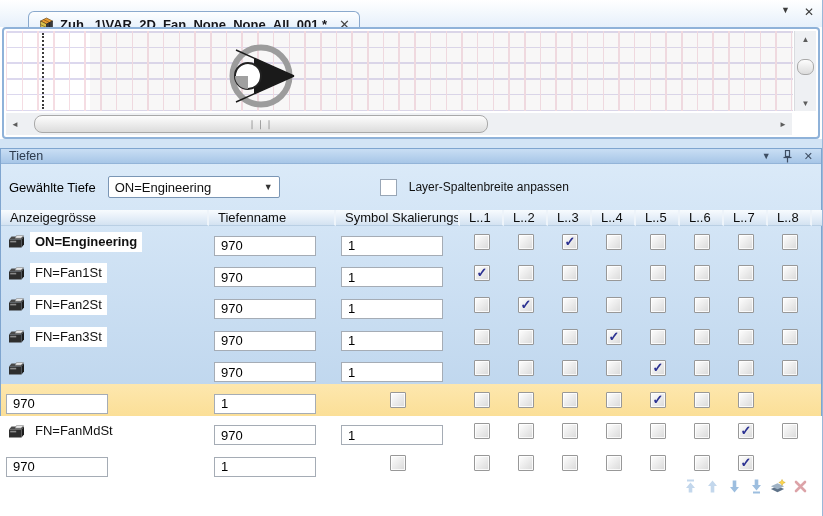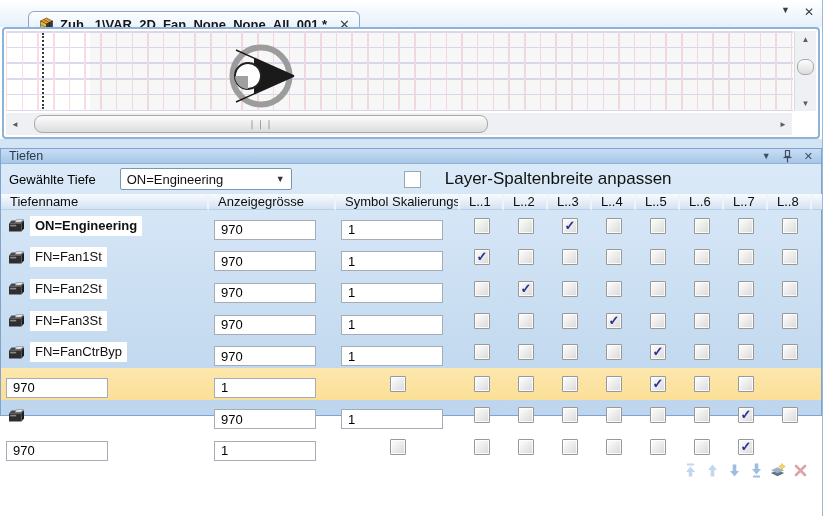--- a/index.html
+++ b/index.html
@@ -45,28 +45,28 @@
 
   
   .panel{position:absolute;left:0;right:0;top:148px;height:268px;
          background:linear-gradient(#dcebf9,#bdd5ed);border:1px solid #7fa5cf;box-sizing:border-box;
          display:flex;flex-direction:column;}
   .panel-titlebar{height:21px;background:linear-gradient(#c9def4,#a7c6e7);
                   display:flex;align-items:center;padding:0 8px;border-bottom:1px solid #93b4d8;}
   .panel-title{font-size:12.5px;color:#2d3b4d;flex:1;}
   .panel-tb-icons{display:flex;align-items:center;gap:12px;color:#3e4e63;font-size:11px;}
 
-  .controls-row{height:33px;display:flex;align-items:center;padding:4px 8px;gap:24px;}
+  .controls-row{height:33px;display:flex;align-items:center;padding:12px 8px;gap:12px;}
   .ctrl-label{font-size:13px;color:#000;}
   .combo{width:172px;height:22px;background:#fff;border:1px solid #7a96b5;border-radius:2px;
          display:flex;align-items:center;padding:0 6px;box-sizing:border-box;gap:4px;}
   .combo-text{flex:1;font-size:13px;white-space:nowrap;overflow:hidden;}
   .combo-arrow{font-size:9px;color:#333;}
   .chk{width:15px;height:15px;background:#fff;border:1px solid #98a6b6;margin-left:88px;}
-  .chk-label{font-size:17px;}
+  .chk-label{font-size:12px;}
 
   
   .tgrid{display:grid;grid-template-columns:208px 127px 124px repeat(8,44px) 1fr;}
   .thead{height:25px;}
   .hcell{background:linear-gradient(#f8fbfe,#e4eef8 55%,#d3e2f1);border-right:2px solid #eef4fa;
          border-bottom:1px solid #b9cfe4;font-size:13px;color:#0e0e0e;display:flex;align-items:center;
          padding:0 4px 0 9px;white-space:nowrap;overflow:hidden;box-sizing:border-box;}
   .tbody{height:253px;display:flex;flex-direction:column;}
   .trow{height:31.6px;align-items:center;}
   .trow.hilite{background:linear-gradient(#fde7ae,#fbdf97);}
@@ -161,22 +161,22 @@
       <span class="ctrl-label">Gewählte Tiefe</span>
       <div class="combo">
         <span class="combo-text">ON=Engineering</span>
         <span class="combo-arrow">▼</span>
       </div>
       <span class="chk"></span>
       <span class="chk-label">Layer-Spaltenbreite anpassen</span>
     </div>
 
     <div class="tgrid thead" id="thead">
+        <div class="hcell">Anzeigegrösse</div>
         <div class="hcell">Tiefenname</div>
-        <div class="hcell">Anzeigegrösse</div>
         <div class="hcell">Symbol Skalierungsf</div>
         <div class="hcell">L..1</div>
         <div class="hcell">L..2</div>
         <div class="hcell">L..3</div>
         <div class="hcell">L..4</div>
         <div class="hcell">L..5</div>
         <div class="hcell">L..6</div>
         <div class="hcell">L..7</div>
         <div class="hcell">L..8</div>
         <div class="hcell"></div>
@@ -353,21 +353,20 @@
         </div>
         <div class="tgrid trow">
     <div class="cell namecell">
       <svg width="17" height="13" viewBox="0 0 17 13">
         <polygon points="1,4.5 3.5,1.5 16,1.5 13.5,4.5" fill="#4a4a4a"></polygon>
         <polygon points="13.5,4.5 16,1.5 16,9.5 13.5,12.5" fill="#1c1c1c"></polygon>
         <rect x="1" y="4.5" width="12.5" height="8" fill="#2e2e2e"></rect>
         <polygon points="8.5,0.5 15.5,0.5 13,3.2 7,3.2" fill="#e6e6e6" stroke="#777" stroke-width="0.5"></polygon>
         <rect x="2.2" y="5.8" width="6" height="1.6" fill="#8a8a8a"></rect>
       </svg>
-      <span class="namebox">FN=FanCtrByp</span>
     </div>
     <div class="cell">
             <input class="tinput size-input" value="970" style="">
           </div>
     <div class="cell">
             <input class="tinput scale-input" value="1" style="">
           </div>
   <div class="cell cbcell">
             <span class="cb"></span>
           </div>
@@ -427,20 +426,21 @@
         </div>
         <div class="tgrid trow">
     <div class="cell namecell">
       <svg width="17" height="13" viewBox="0 0 17 13">
         <polygon points="1,4.5 3.5,1.5 16,1.5 13.5,4.5" fill="#4a4a4a"></polygon>
         <polygon points="13.5,4.5 16,1.5 16,9.5 13.5,12.5" fill="#1c1c1c"></polygon>
         <rect x="1" y="4.5" width="12.5" height="8" fill="#2e2e2e"></rect>
         <polygon points="8.5,0.5 15.5,0.5 13,3.2 7,3.2" fill="#e6e6e6" stroke="#777" stroke-width="0.5"></polygon>
         <rect x="2.2" y="5.8" width="6" height="1.6" fill="#8a8a8a"></rect>
       </svg>
+      <span class="namebox">FN=FanMdSt</span>
     </div>
     <div class="cell">
             <input class="tinput size-input" value="970" style="">
           </div>
     <div class="cell">
             <input class="tinput scale-input" value="1" style="">
           </div>
   <div class="cell cbcell">
             <span class="cb"></span>
           </div>

